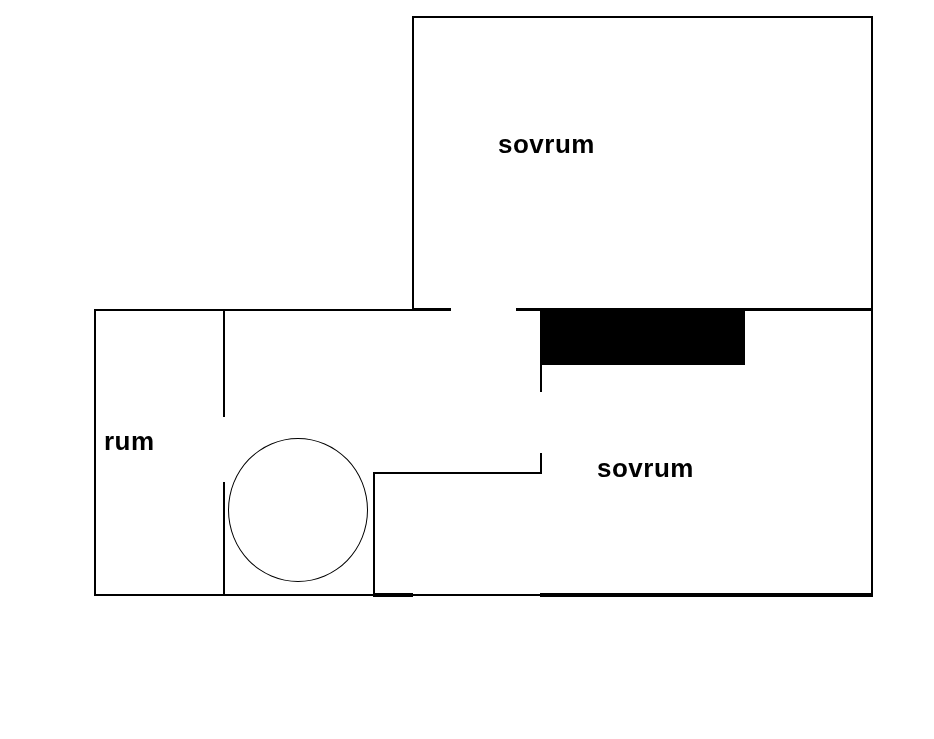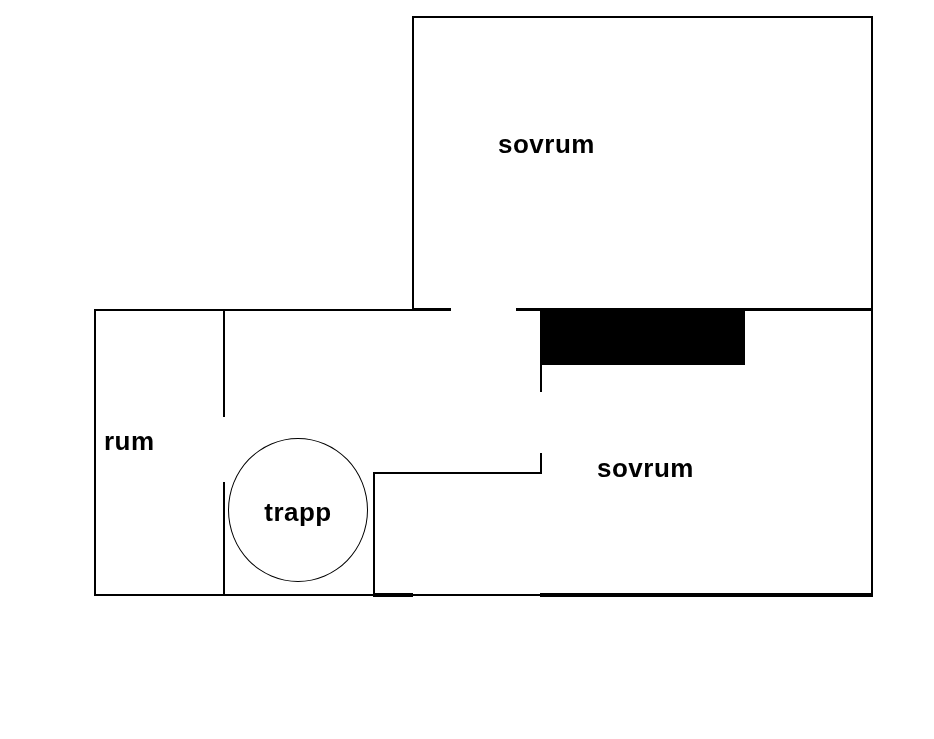--- a/index.html
+++ b/index.html
@@ -117,15 +117,14 @@
   <div class="filled-block"></div>
 
   <div class="stair-circle"></div>
 
   <span class="room-label label-sovrum-upper">sovrum</span>
 
   <span class="room-label label-sovrum-lower">sovrum</span>
 
   <span class="room-label label-rum">rum</span>
 
-  <span class="room-label label-trapp">trapp</span>
 
 </div>
 
 </body></html>

